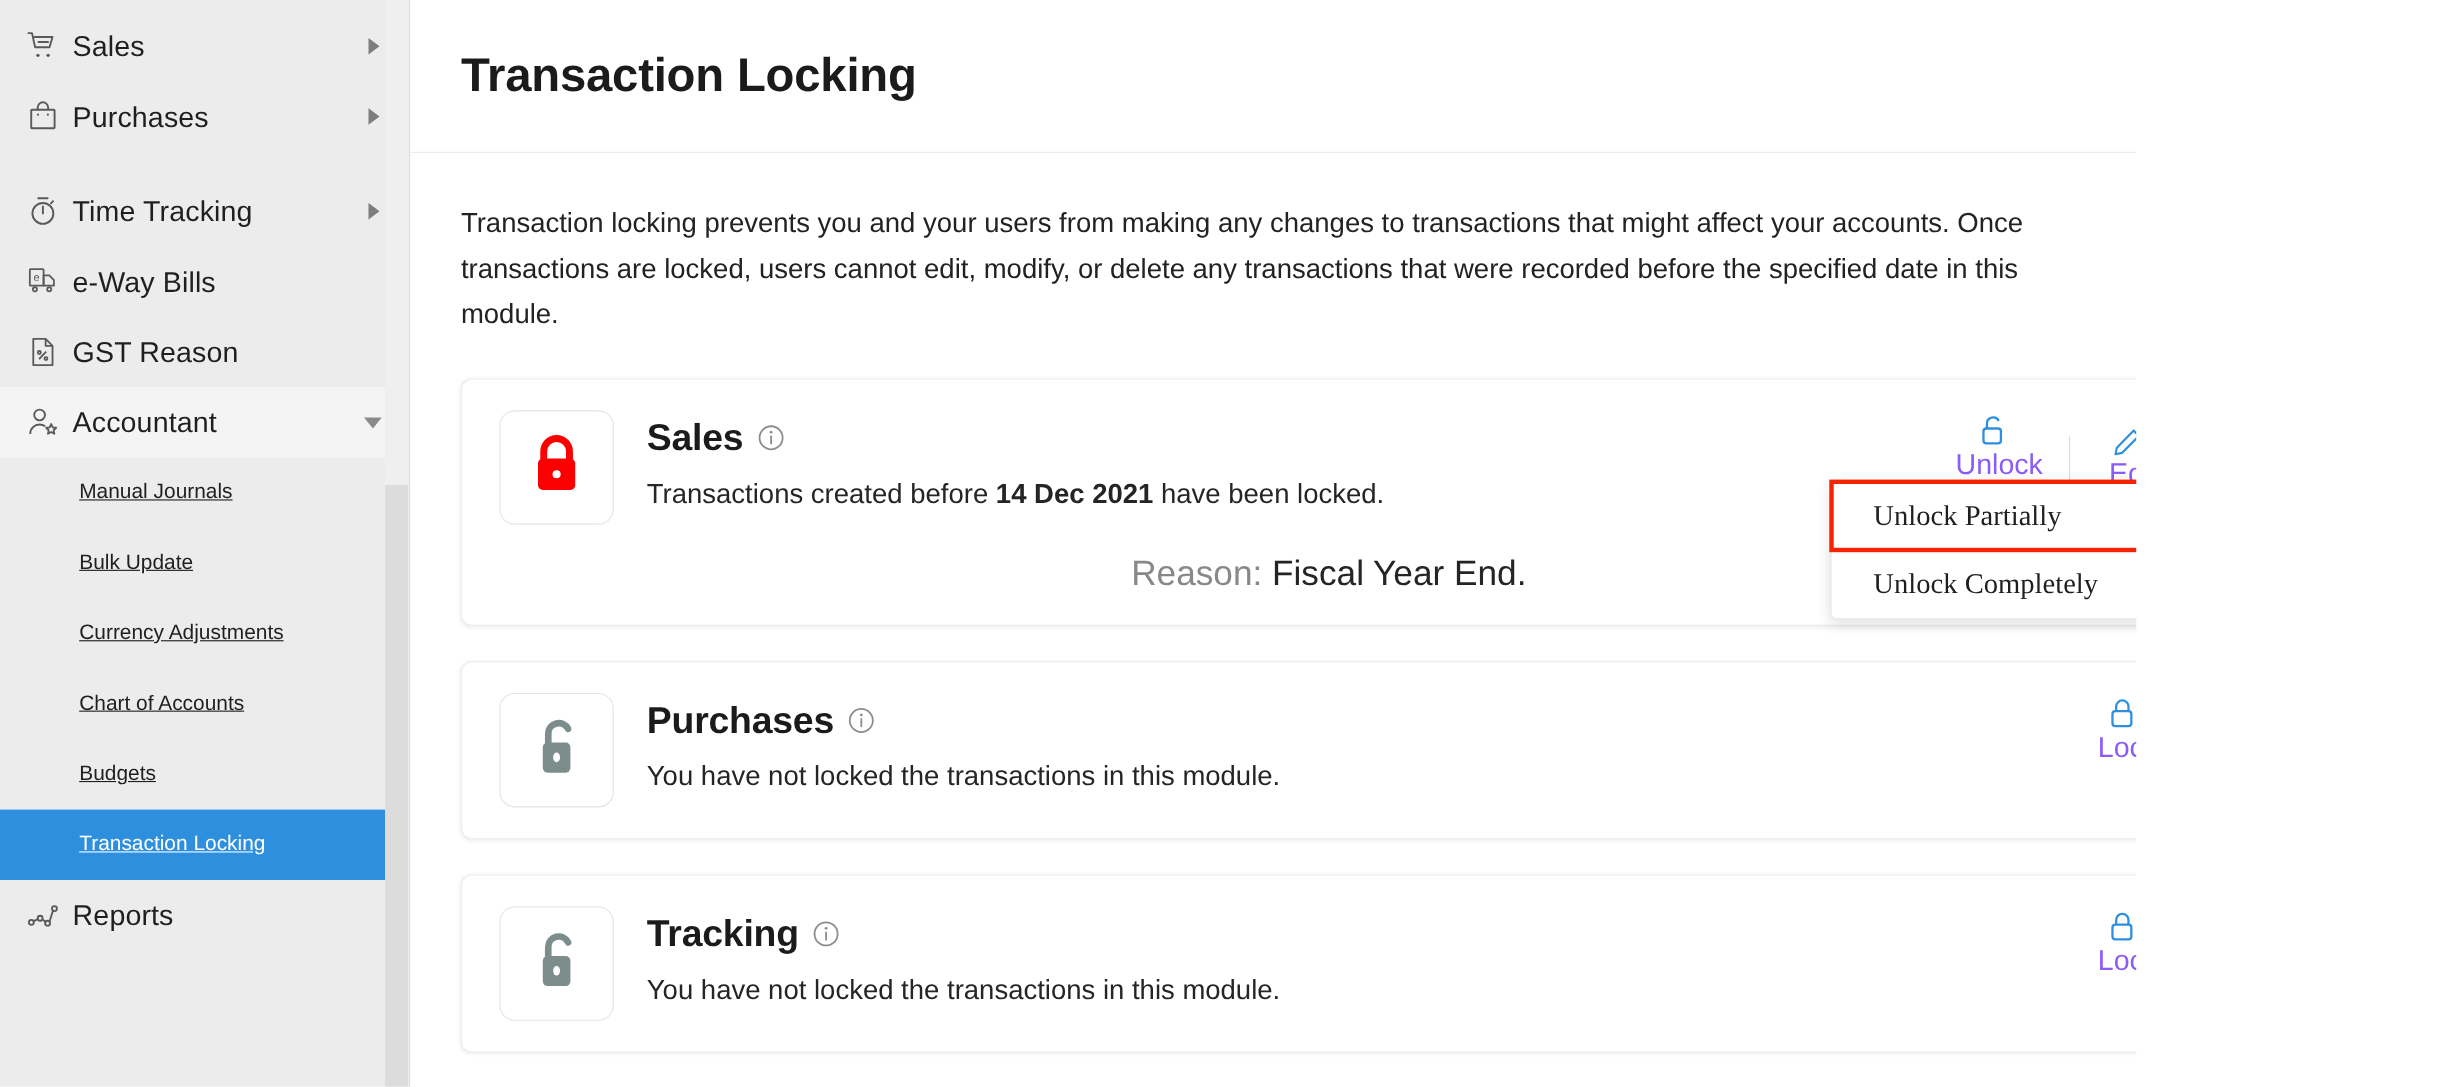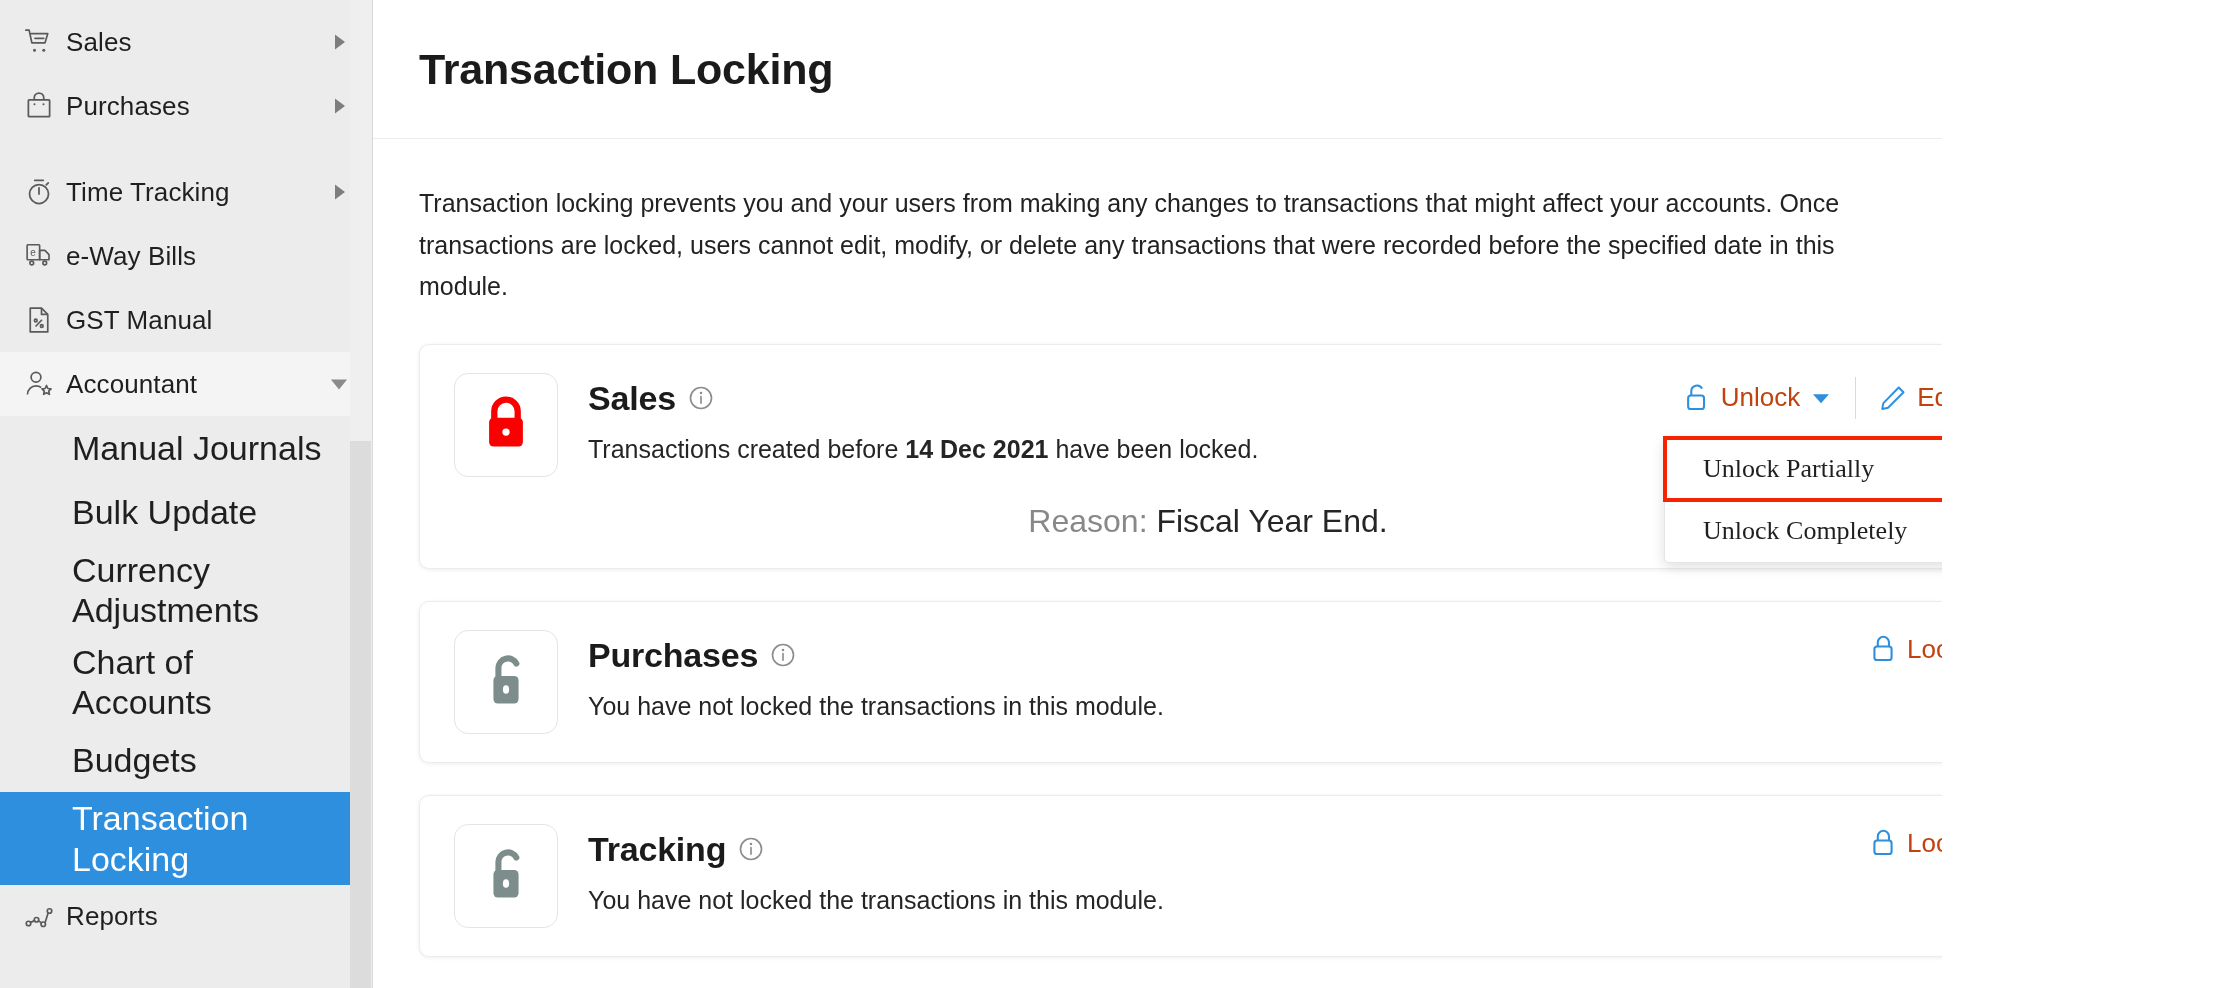--- a/index.html
+++ b/index.html
@@ -54,24 +54,25 @@
   .sb-item.expanded { background: #f4f4f4; }
 
   .sb-sub {
     display: flex;
     align-items: center;
     min-height: 64px;
     padding: 6px 22px 6px 72px;
     cursor: pointer;
   }
   .sb-sub .sb-sub-label {
-    font-size: 34px;
+    font-size: 19px;
     color: #1f1f1f;
     line-height: 1.18;
     max-width: 250px;
+    text-decoration: underline;
   }
   .sb-sub.active { background: #2d8fdd; }
   .sb-sub.active .sb-sub-label { color: #ffffff; }
 
   .sb-gap { height: 22px; }
 
   
   .sb-track {
     position: absolute;
     top: 0; right: 0;
@@ -173,24 +174,25 @@
 
   .card-actions {
     position: absolute;
     top: 32px; right: 34px;
     display: flex;
     align-items: center;
   }
   .act-link {
     display: flex;
     align-items: center;
-    color: #c2410c;
+    color: #8b5cf6;
     font-size: 26px;
     cursor: pointer;
     white-space: nowrap;
+    flex-direction: column;
   }
   .act-link svg { display: block; }
   .act-link .txt { margin-left: 11px; }
   .act-caret { margin-left: 11px; }
   .act-sep {
     width: 1px;
     height: 42px;
     background: #d9d9d9;
     margin: 0 24px;
   }
@@ -300,21 +302,21 @@
       <div class="sb-item">
         <span class="sb-icon">
           <svg width="30" height="30" viewBox="0 0 24 24" fill="none" stroke="currentColor" stroke-width="1.35" stroke-linejoin="round">
             <path d="M5 2.5h9l5 5v14H5z"></path>
             <path d="M14 2.5v5h5"></path>
             <path d="M9.2 17.2l5.2-5.4"></path>
             <circle cx="9.4" cy="12.4" r="1.1"></circle>
             <circle cx="14.2" cy="16.8" r="1.1"></circle>
           </svg>
         </span>
-        <span class="sb-label">GST Manual</span>
+        <span class="sb-label">GST Reason</span>
       </div>
 
       <div class="sb-item expanded">
         <span class="sb-icon">
           <svg width="30" height="30" viewBox="0 0 24 24" fill="none" stroke="currentColor" stroke-width="1.35" stroke-linejoin="round">
             <circle cx="9.6" cy="6.6" r="3.9"></circle>
             <path d="M2.8 20.4c0-4 3.1-6.9 6.8-6.9 1.6 0 3 .5 4.1 1.3"></path>
             <polygon points="18,13.2 19.1,15.6 21.6,15.9 19.8,17.7 20.3,20.3 18,19 15.7,20.3 16.2,17.7 14.4,15.9 16.9,15.6"></polygon>
           </svg>
         </span>

